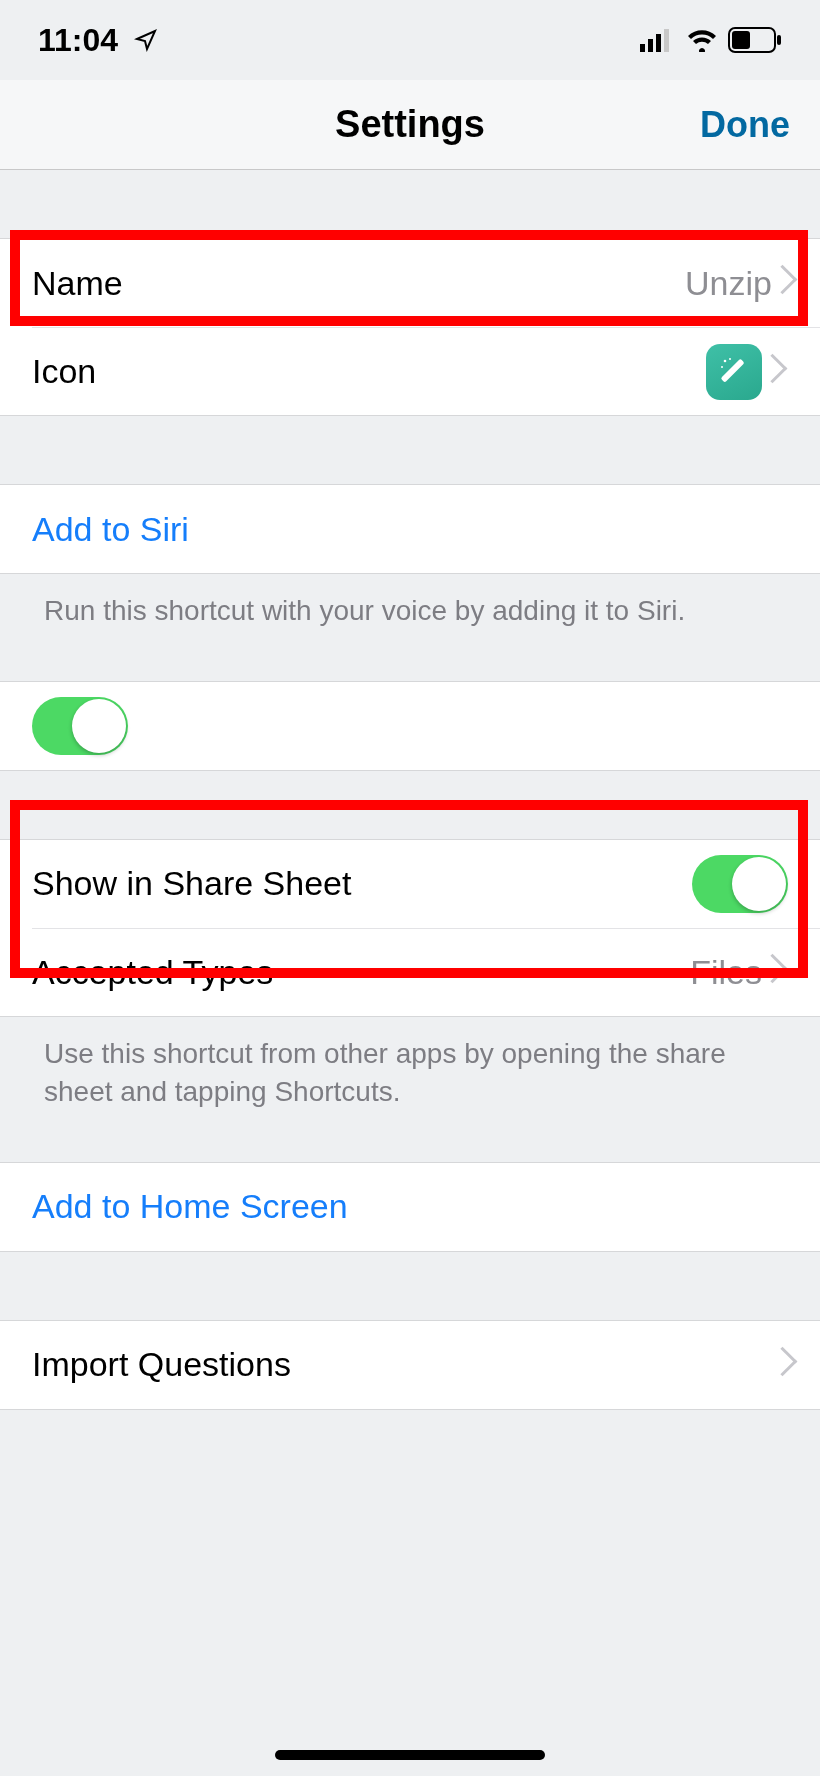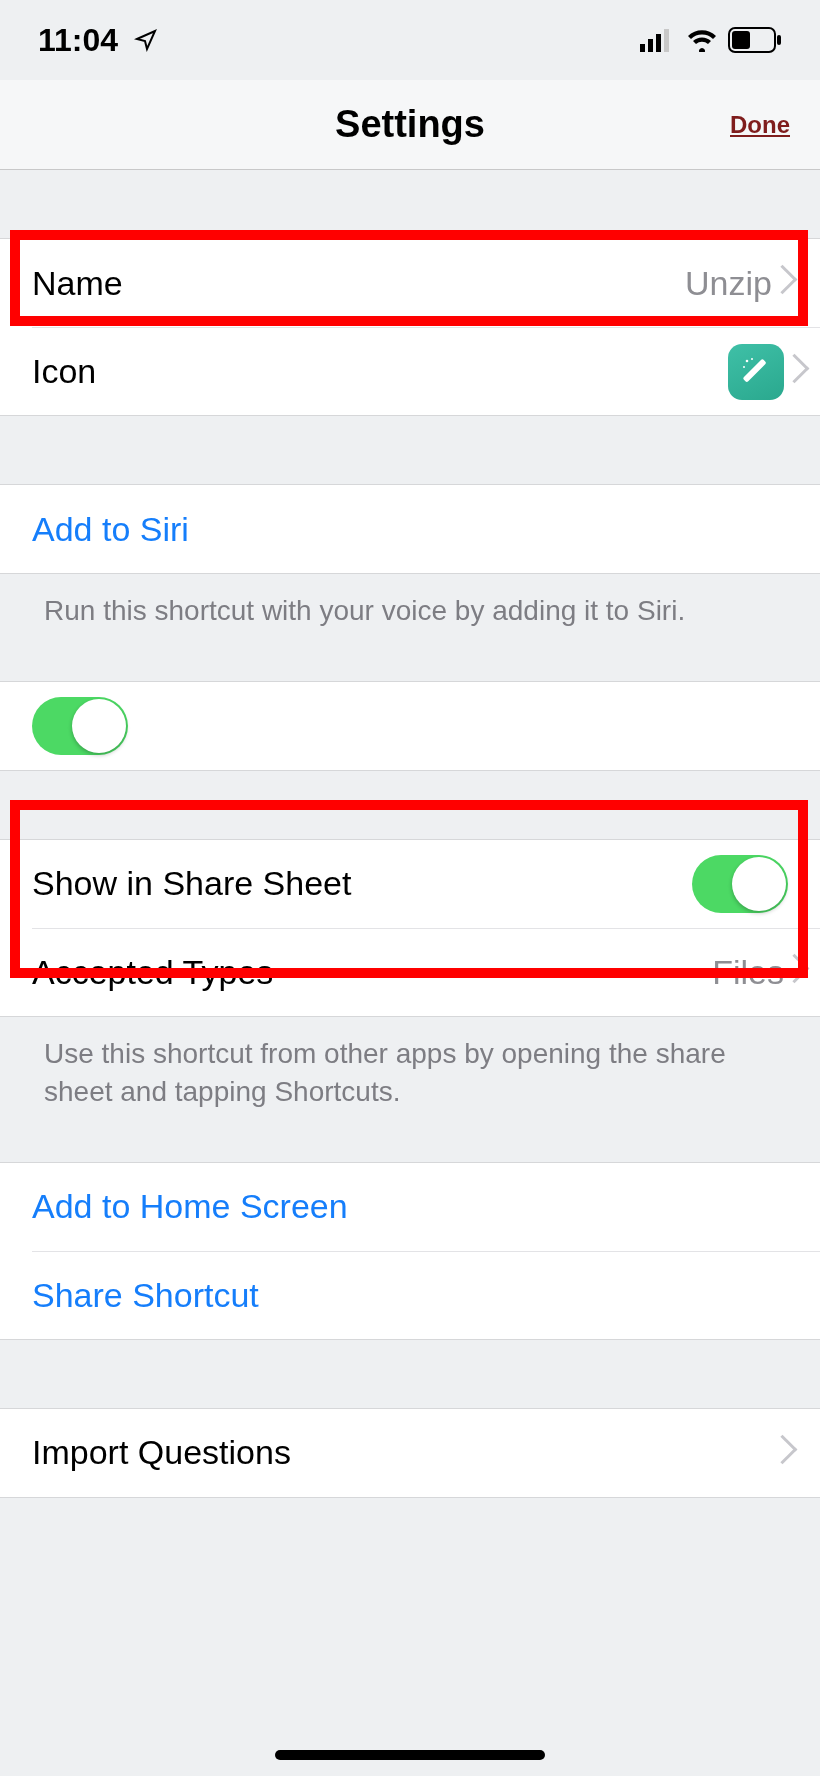--- a/index.html
+++ b/index.html
@@ -35,24 +35,23 @@
       position: relative;
       border-bottom: 1px solid #c8c8c9;
       background: #f6f7f8;
     }
     .nav-title { font-size: 38px; font-weight: 700; color:#000; }
     .nav-right {
       position: absolute;
       right: 30px;
       top: 50%;
       transform: translateY(-50%);
-      color: #7f1d1d;
-      font-size: 24px;
+      color: #0369a1;
+      font-size: 36px;
       font-weight: 600;
-      text-decoration: underline;
     }
 
     
     .group {
       background: #fff;
       border-top: 1px solid #d6d7d9;
       border-bottom: 1px solid #d6d7d9;
     }
     .group + .footer { padding: 18px 44px 14px; color:#7d7d83; font-size:28px; line-height:1.38; }
     .gap { height: 68px; }
@@ -61,21 +60,21 @@
       min-height: 88px;
       padding: 0 32px;
       display: flex;
       align-items: center;
       justify-content: space-between;
       background:#fff;
       font-size: 34px;
       color:#000;
     }
     .cell + .cell { border-top: 1px solid #e3e3e6; margin-left:32px; padding-left:0; width:calc(100% - 32px); }
-    .cell + .cell {  padding-right:20px; }
+    .cell + .cell {  padding-right:42px; }
     .cell .left { display:flex; align-items:flex-start; gap:14px; }
     .cell .right { display:flex; align-items:center; color:#8e8e93;text-align:center; }
     .link-cell { color:#157efb; }
     .chevron {
       width: 16px; height: 28px; display:inline-block;
     }
     .chevron::before {
       content:""; display:block; width:18px; height:18px;
       border-top:3.5px solid #c7c7cc; border-right:3.5px solid #c7c7cc;
       transform: rotate(45deg);
@@ -213,23 +212,20 @@
   </div>
 </div>
 <div class="footer">Use this shortcut from other apps by opening the share sheet and tapping Shortcuts.</div>
 
 <div style="height:36px;"></div>
 
 <div class="group">
   <div class="cell link-cell">
     <span>Add to Home Screen</span>
   </div>
-  <div class="cell link-cell">
-    <span>Share Shortcut</span>
-  </div>
 </div>
 
 <div class="gap"></div>
 
 <div class="group">
   <div class="cell">
     <span>Import Questions</span>
     <div class="right">
         <span class="chevron"></span>
       </div>

